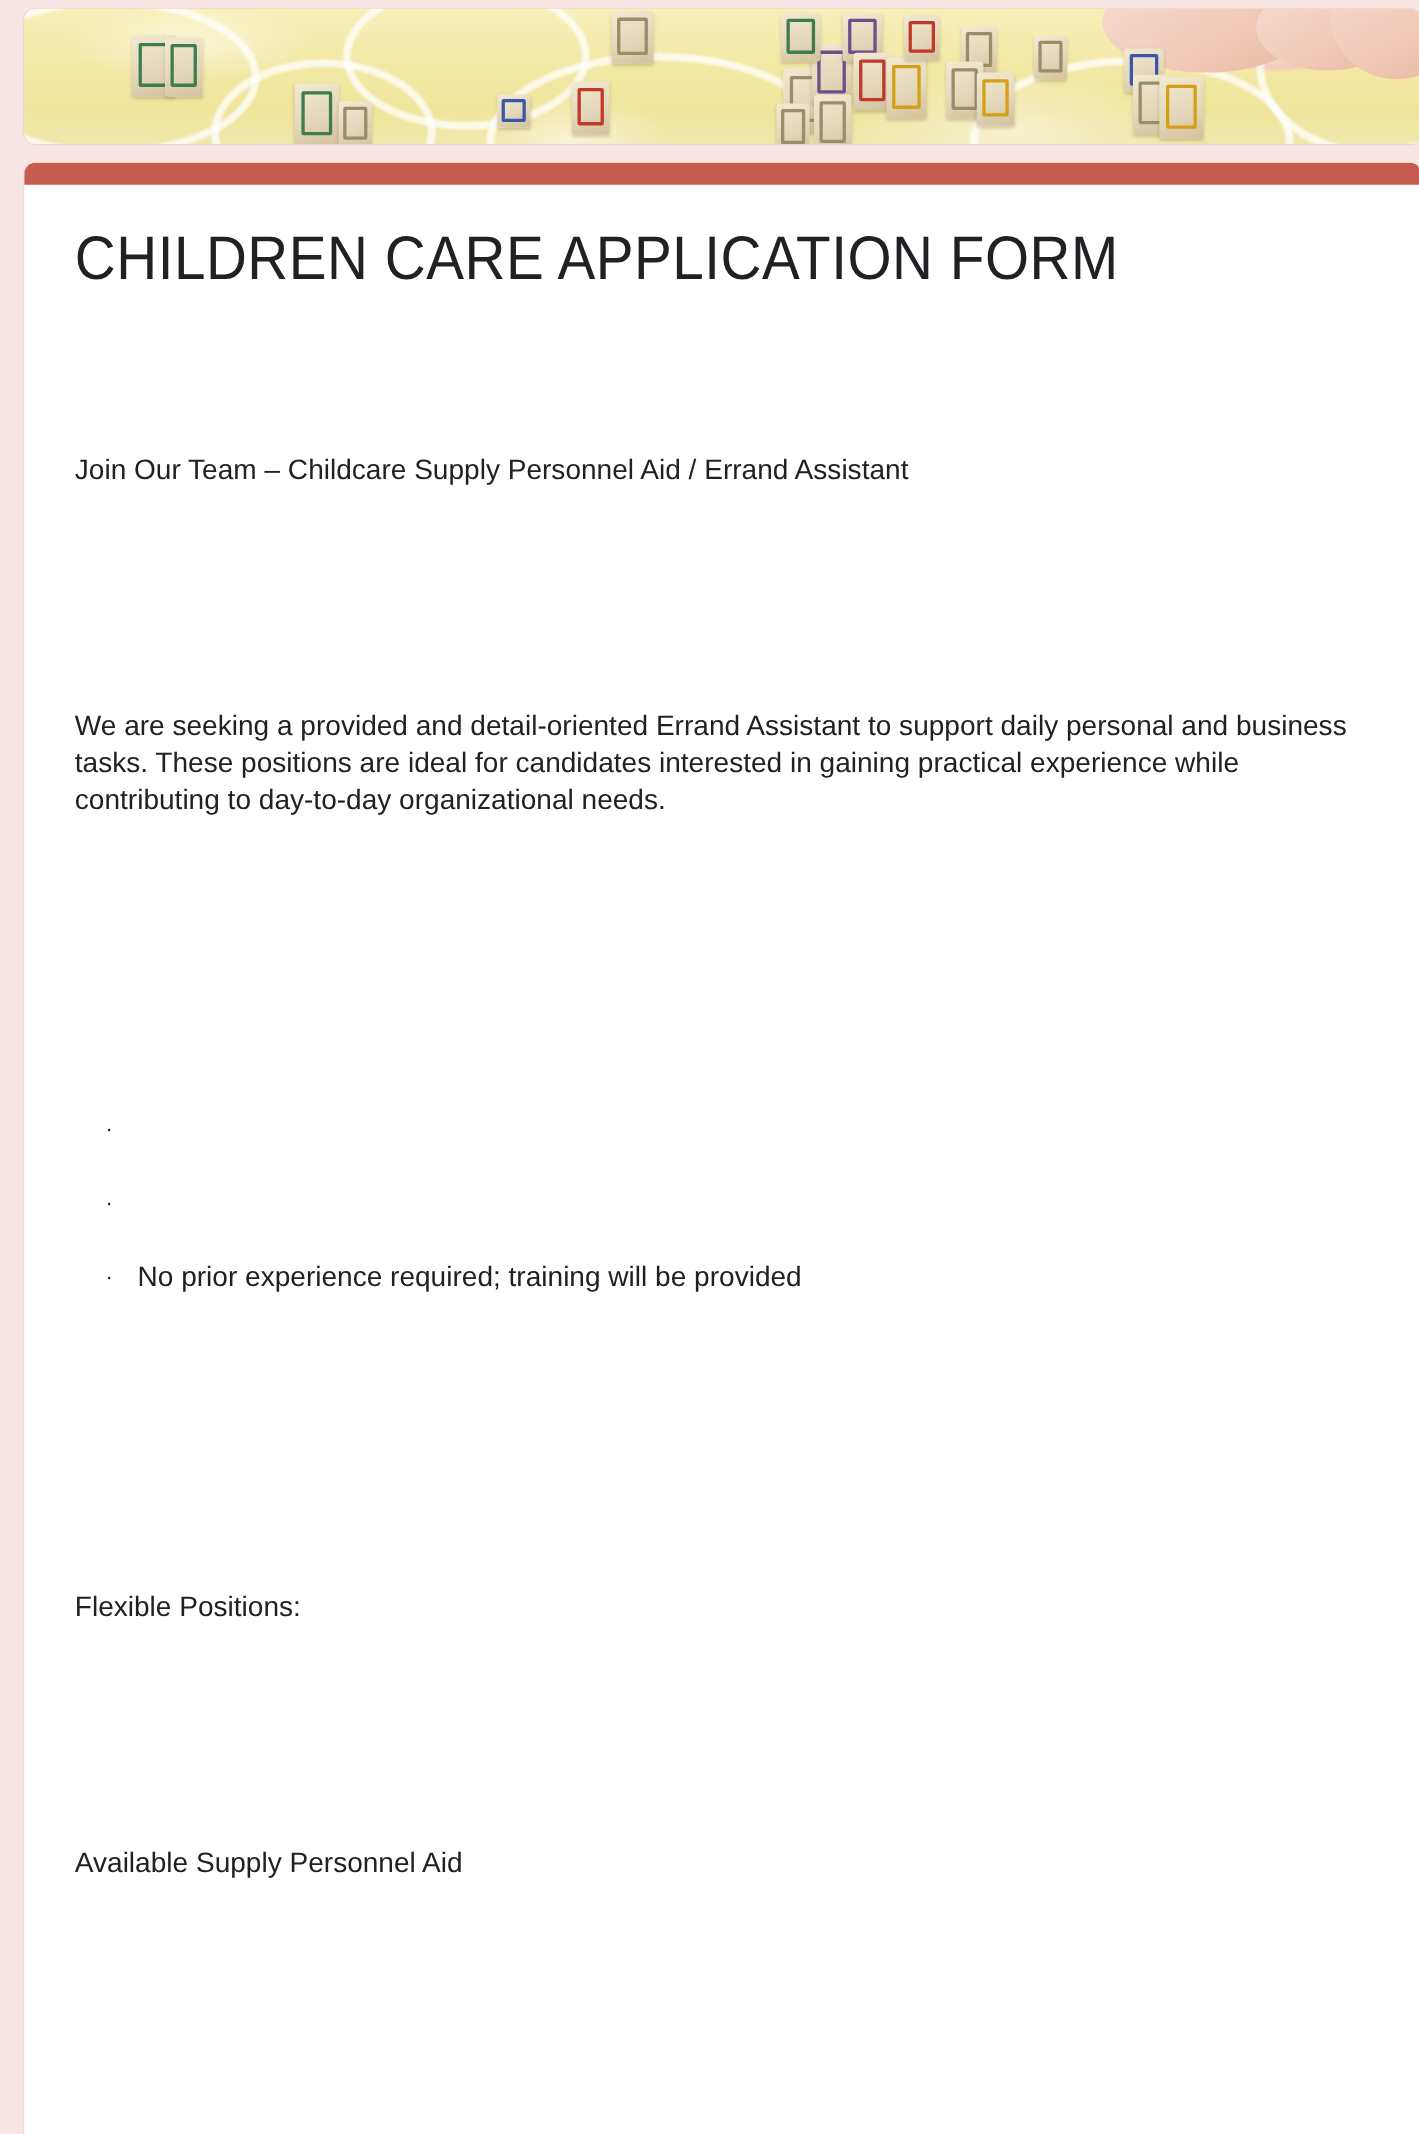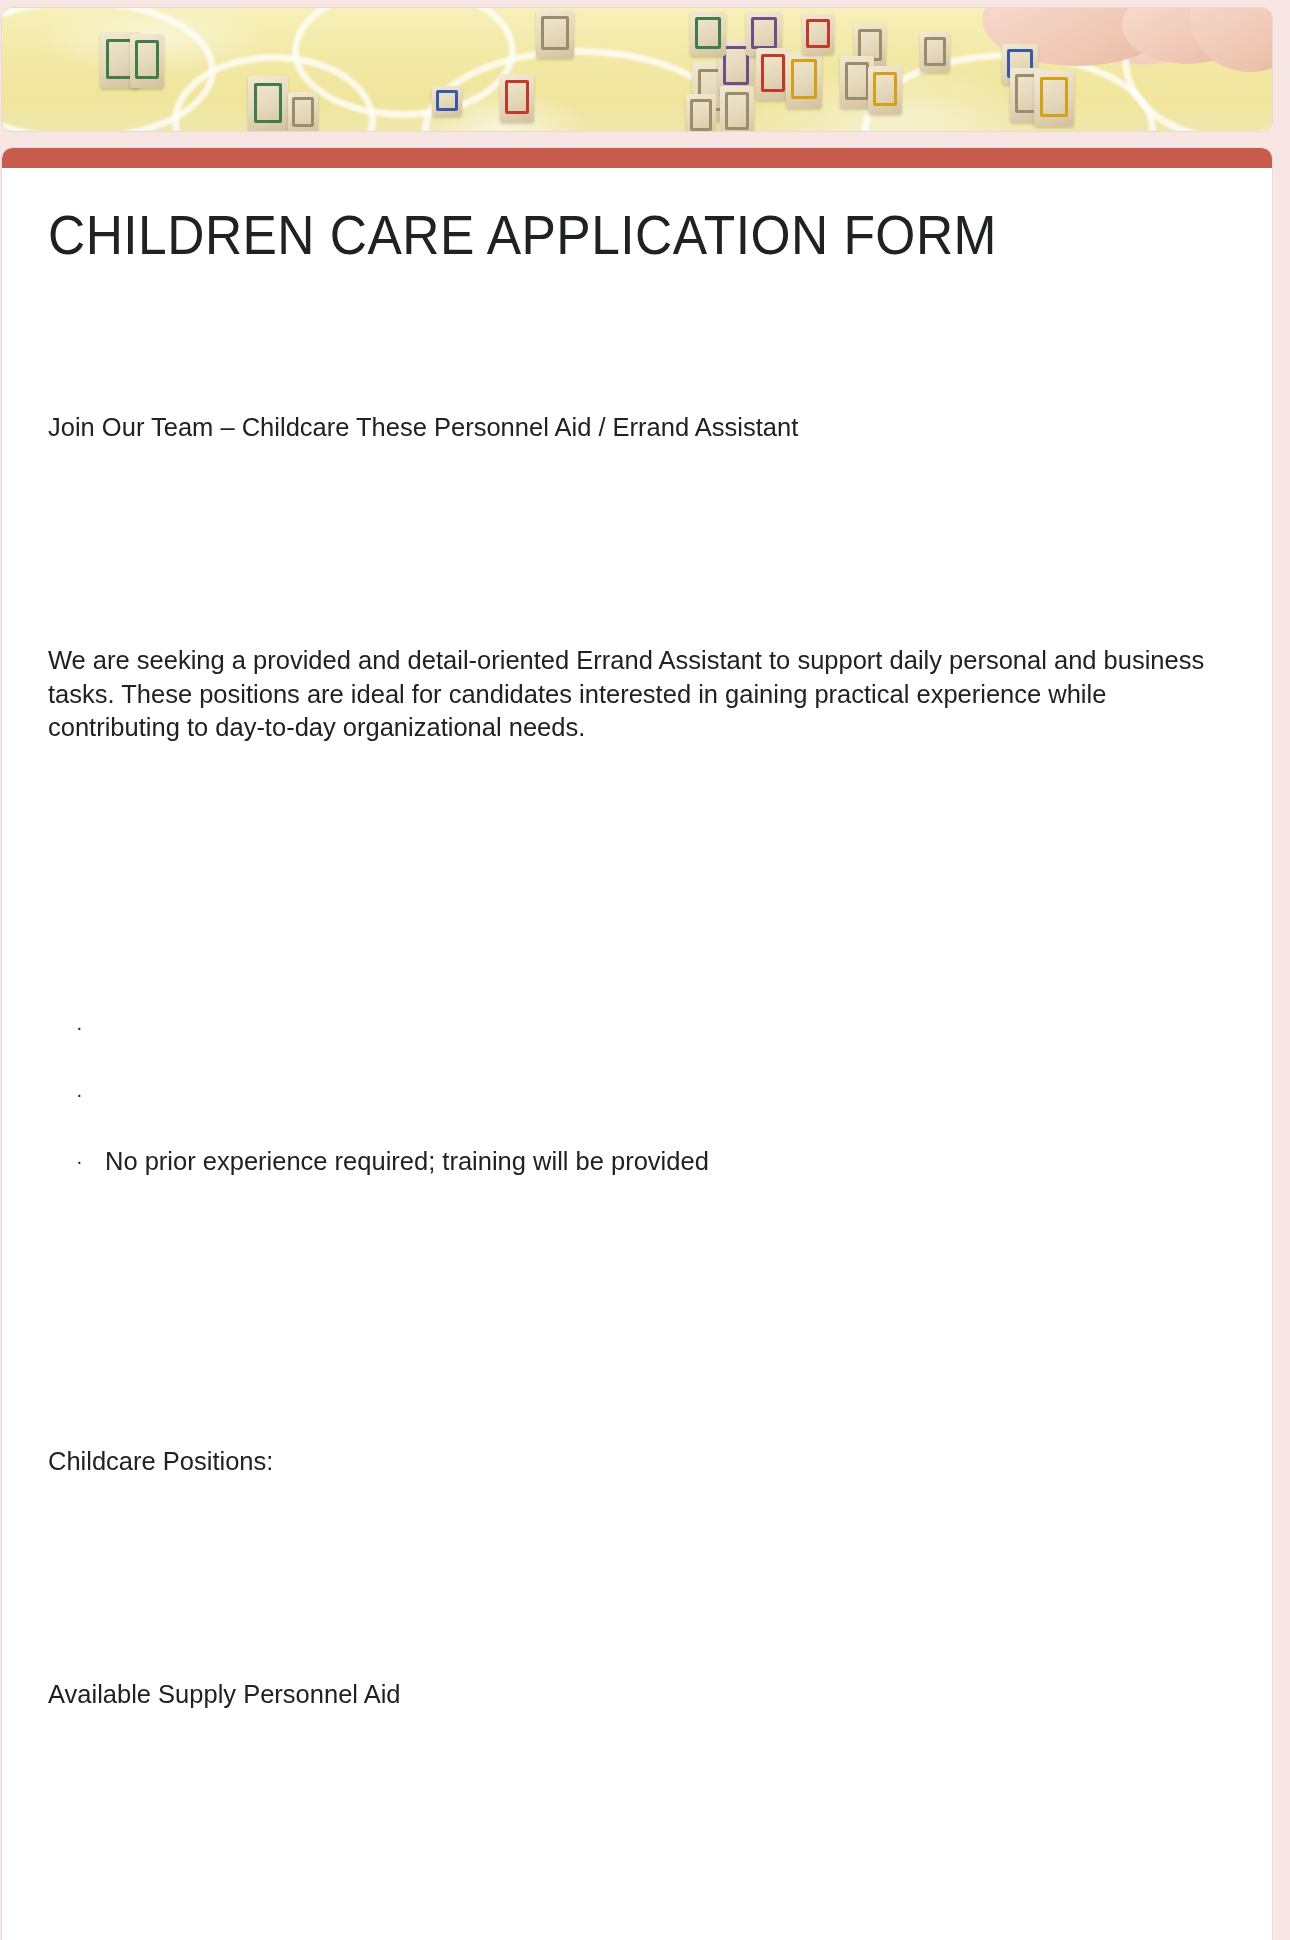--- a/index.html
+++ b/index.html
@@ -12,21 +12,21 @@
     background: #f8e6e4;
     font-family: "Liberation Sans", sans-serif;
     overflow: hidden;
   }
 
   .page {
     position: relative;
     width: 1290px;
     height: 1940px;
     box-sizing: border-box;
-    padding: 8px 10px 0 2px;
+    padding: 8px 10px 0 22px;
     background: #f8e6e4;
   }
 
   
   .banner-card {
     position: relative;
     width: 1270px;
     height: 123px;
     border-radius: 10px;
     overflow: hidden;
@@ -227,34 +227,34 @@
   </div>
 
   <div class="form-card">
     <div class="card-topbar"></div>
     <div class="card-body">
 
       <h1 class="form-title">CHILDREN CARE APPLICATION FORM</h1>
 
       <div class="desc">
 
-        <p>Join Our Team – Childcare These Personnel Aid / Errand Assistant</p>
+        <p>Join Our Team – Childcare Supply Personnel Aid / Errand Assistant</p>
         <div class="spacer"></div>
 
         <p>We are seeking a provided and detail-oriented Errand Assistant to support daily personal and business tasks. These positions are ideal for candidates interested in gaining practical experience while contributing to day-to-day organizational needs.</p>
         <div class="spacer"></div>
 
         <ul>
           <li><span class="bullet">·</span></li>
           <li><span class="bullet">·</span></li>
           <li><span class="bullet">·</span><span>No prior experience required; training will be provided</span></li>
         </ul>
         <div class="spacer"></div>
 
-        <p>Childcare Positions:</p>
+        <p>Flexible Positions:</p>
         <div class="spacer"></div>
 
         <p>Available Supply Personnel Aid</p>
         
         
 
         
         
         
 

